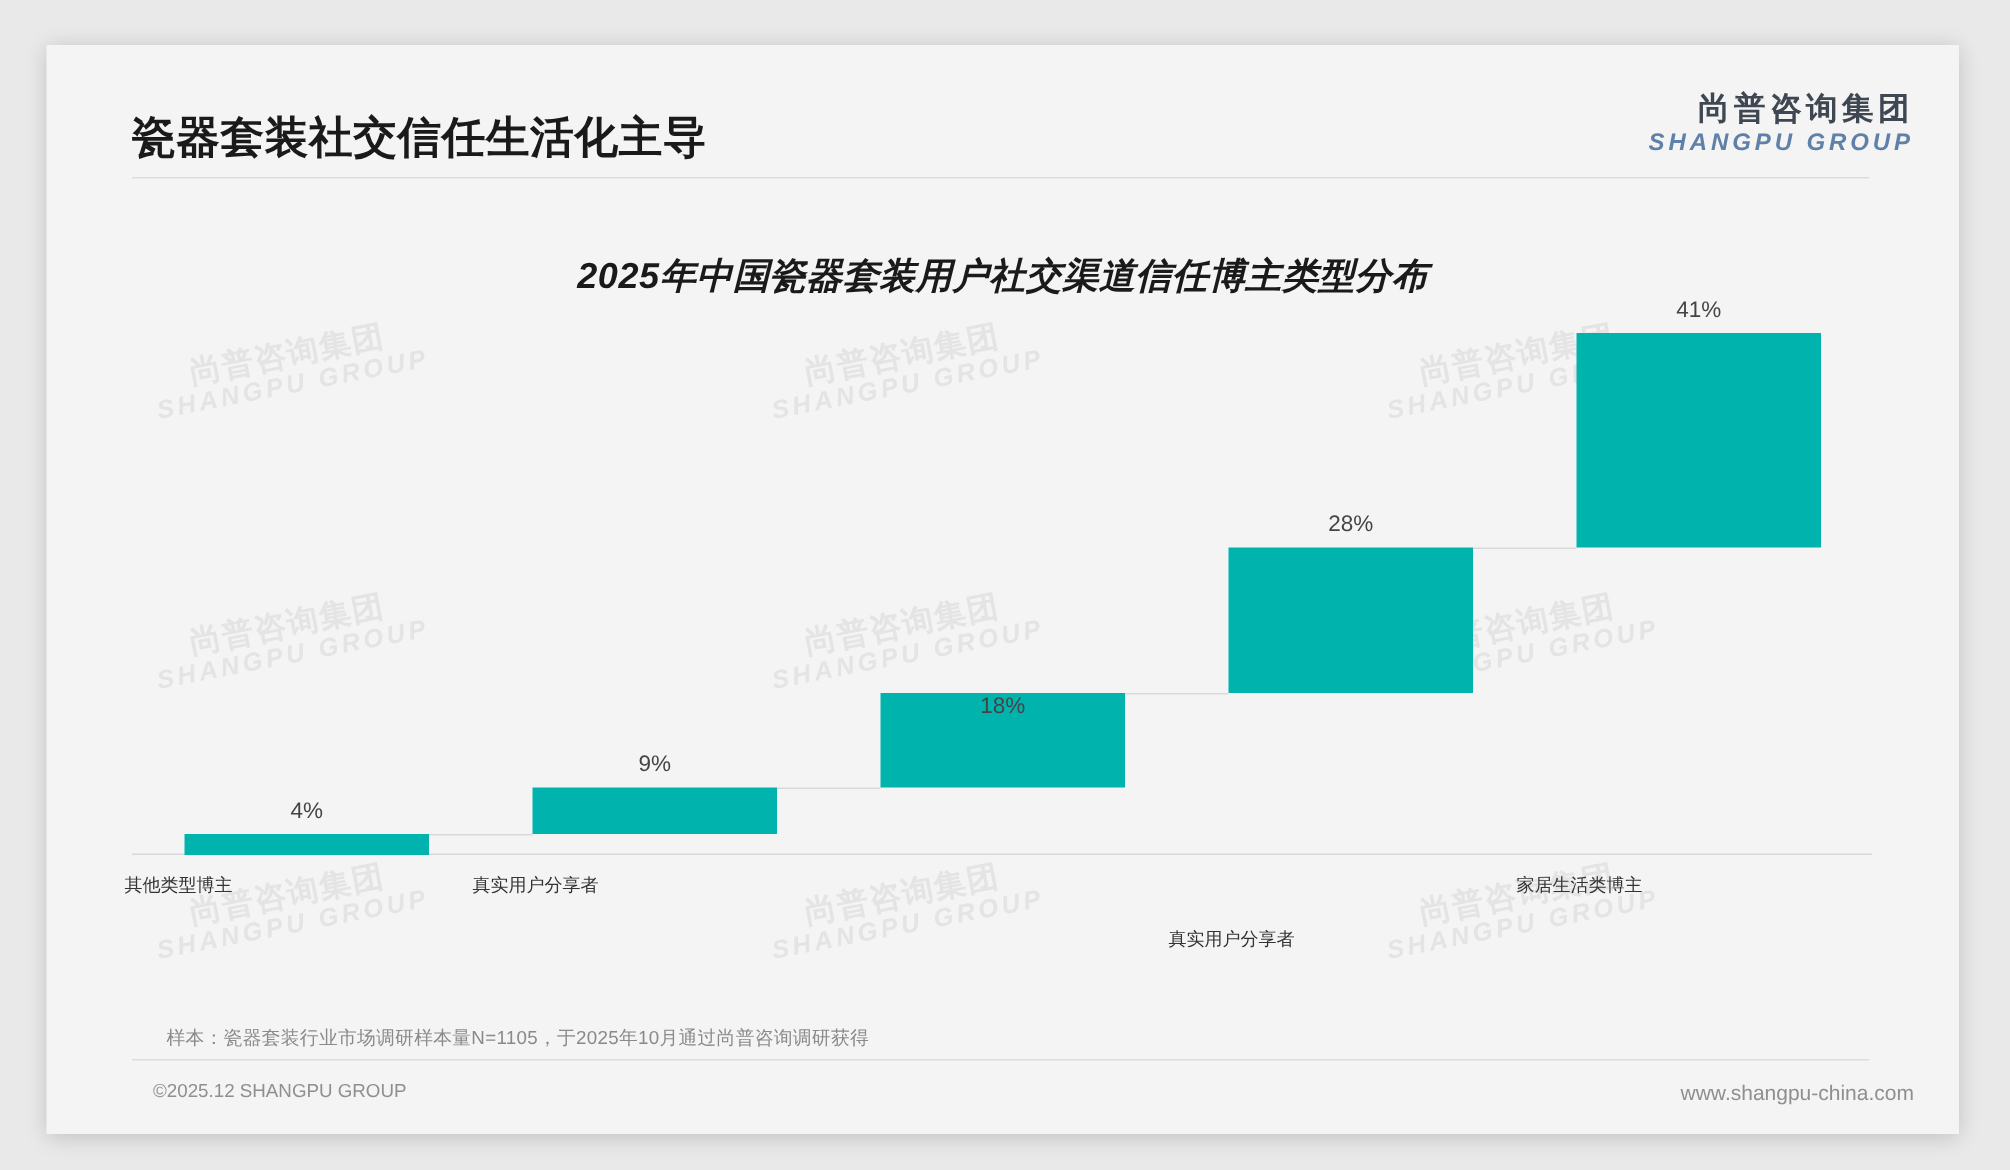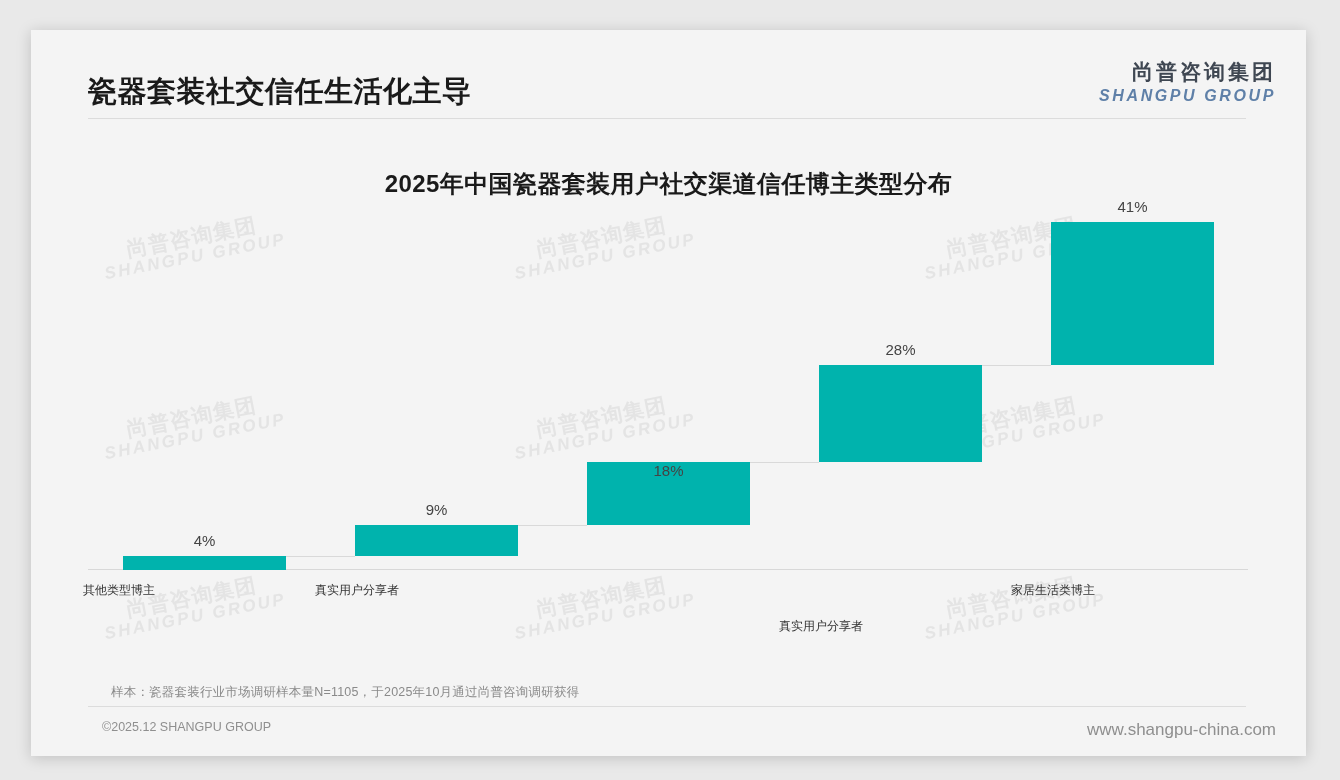--- a/index.html
+++ b/index.html
@@ -50,21 +50,21 @@
   }
   .header-rule {
     position: absolute; left: 57px; top: 88px; width: 1158px; height: 1px;
     background: #dcdcdc;
   }
 
   
   .chart-title {
     position: absolute; left: 0; top: 138px; width: 100%;
     text-align: center; font-size: 24px; font-weight: 700; color: #1a1a1a;
-    letter-spacing: 0.4px; z-index: 3;
+    letter-spacing: 0.4px; z-index: 3; font-style: italic;
   }
   .plot {
     position: absolute; left: 57px; top: 170px; width: 1165px; height: 430px;
     z-index: 2;
   }
   .axis-line {
     position: absolute; left: 0; bottom: 60px; width: 1160px; height: 1px;
     background: #d8d8d8;
   }
   .bar {
@@ -94,21 +94,21 @@
   .footer-rule {
     position: absolute; left: 57px; top: 676px; width: 1158px; height: 1px;
     background: #dcdcdc; z-index: 3;
   }
   .footer-left {
     position: absolute; left: 71px; top: 690px;
     font-size: 12.5px; color: #8f8f8f; z-index: 3;
   }
   .footer-right {
     position: absolute; right: 30px; top: 690px;
-    font-size: 17px; color: #8f8f8f; z-index: 3;
+    font-size: 14px; color: #8f8f8f; z-index: 3;
   }
 </style>
 </head>
 <body>
 
 <div id="slide">
 
   <div class="wm-layer">
     <div class="wm" style="left:70px;  top:196px;">
       <span class="wm-cn">尚普咨询集团</span>

